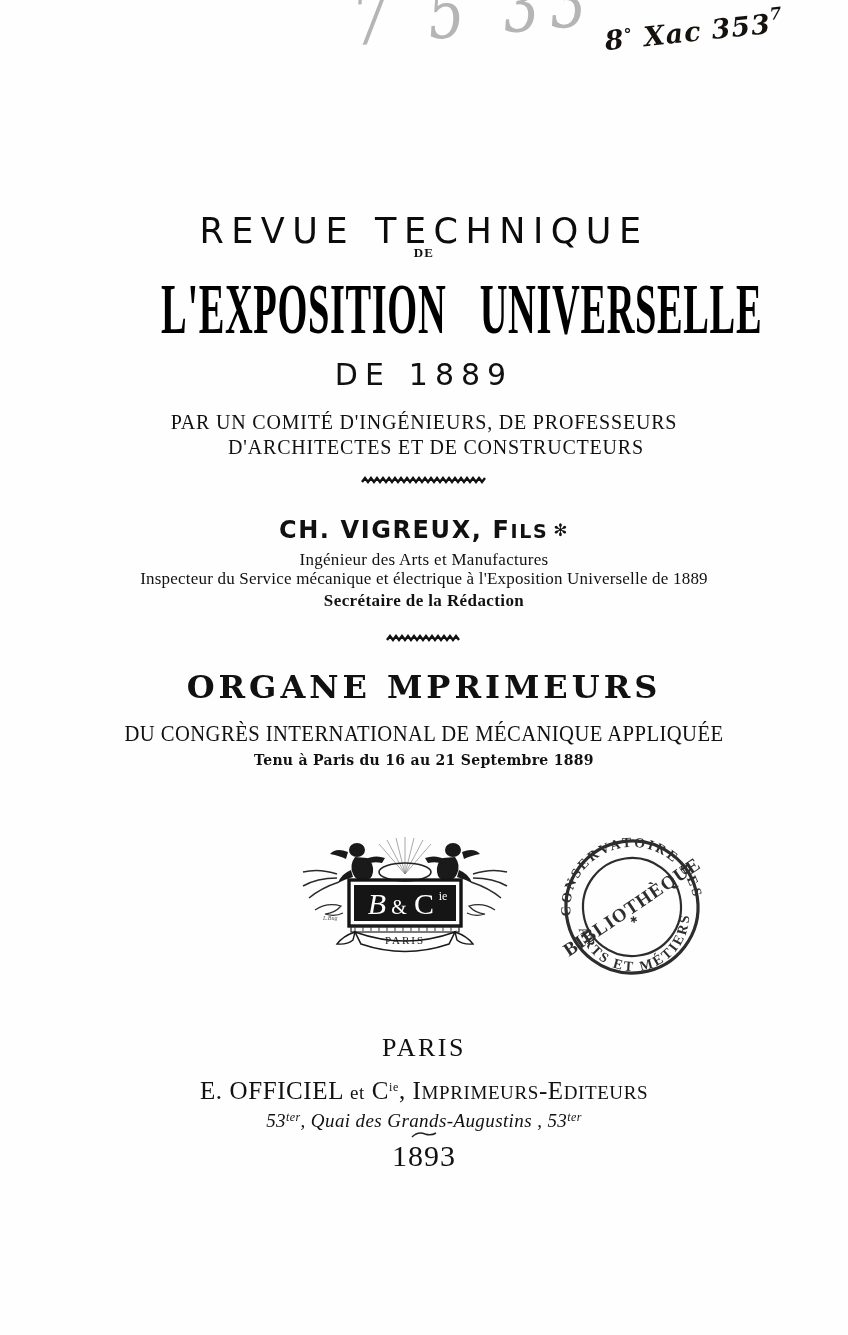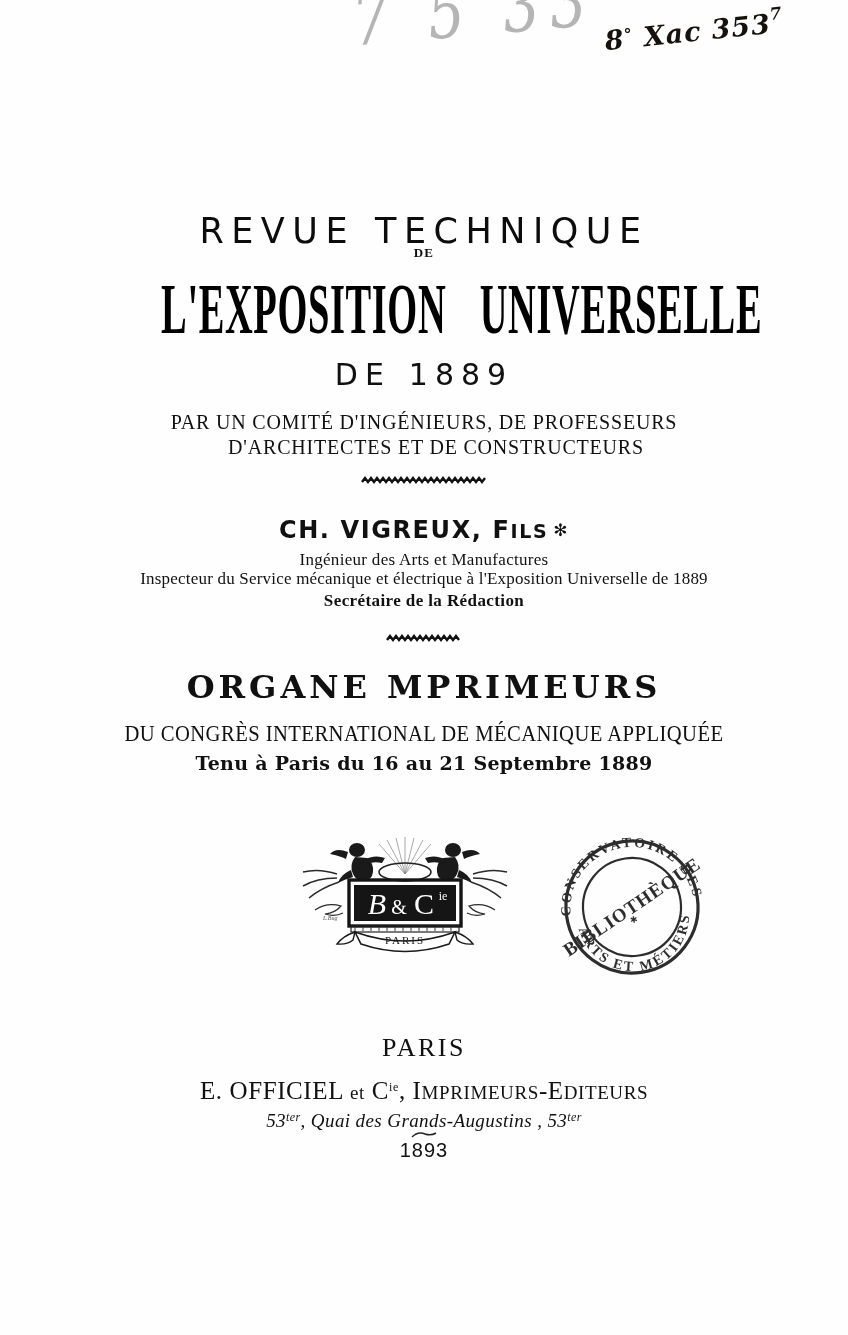--- a/index.html
+++ b/index.html
@@ -172,21 +172,21 @@
     font-size: 24px;
     letter-spacing: .5px;
     transform: scaleX(0.86);
     transform-origin: 424px top;
     white-space: nowrap;
   }
   .o-tenu {
     top: 752px;
     font-family: "DejaVu Serif", serif;
     font-weight: bold;
-    font-size: 19px;
+    font-size: 14px;
     letter-spacing: .3px;
   }
 
   
   .device {
     position: absolute;
     left: 293px;
     top: 822px;
     width: 224px;
     height: 132px;
@@ -227,22 +227,22 @@
   }
   .i-addr .sup { font-size: 12px; vertical-align: 6px; }
 
   .i-orn {
     position: absolute;
     left: 0; top: 1126px;
     width: 848px; text-align: center;
   }
   .i-year {
     top: 1139px;
-    font-family: Liberation Sans, sans-serif;
-    font-size: 20px;
+    font-family: Liberation Serif, serif;
+    font-size: 30px;
     letter-spacing: 1px;
   }
 </style>
 </head>
 <body>
 
 <div class="page">
 
   <div class="pencil-scrawl">7 5 33</div>
 

